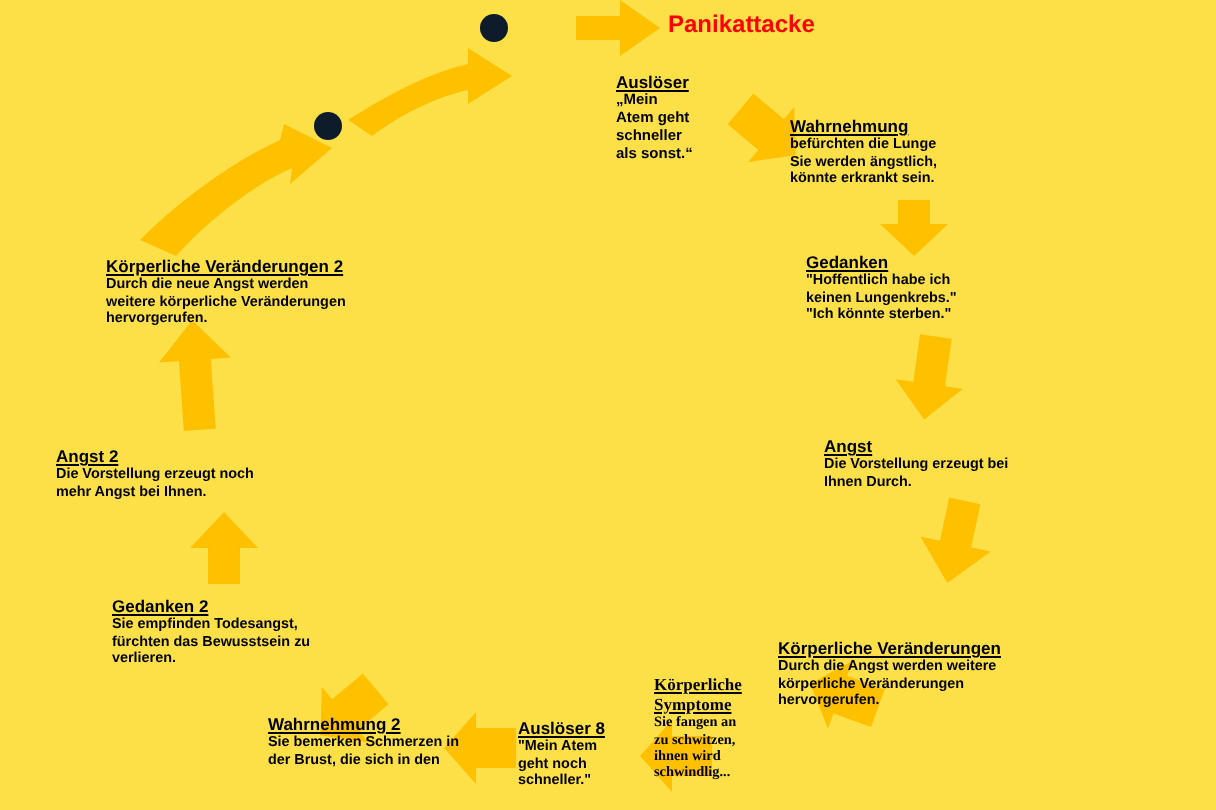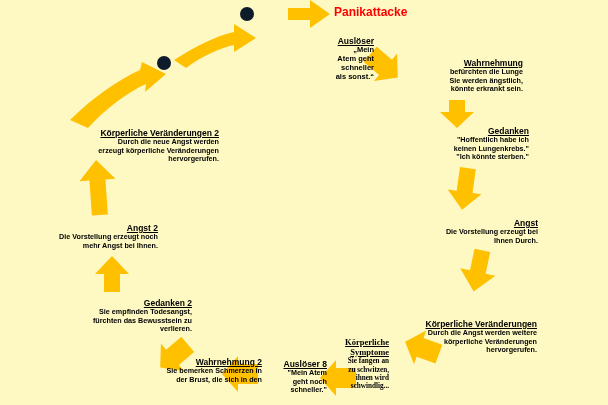--- a/index.html
+++ b/index.html
@@ -7,26 +7,26 @@
     padding: 0;
     background: #ffffff;
   }
   body {
     font-family: "Liberation Sans", sans-serif;
   }
   #canvas {
     position: relative;
     width: 608px;
     height: 405px;
-    background: #fef9c3;
+    background: #fde047;
     overflow: hidden;
   }
   .node {
     position: absolute;
-    text-align: right;
+    text-align: left;
     color: #000000;
     font-family: "Liberation Sans", sans-serif;
     line-height: 1.18;
   }
   .node .title {
     font-weight: bold;
     text-decoration: underline;
     display: block;
     white-space: nowrap;
   }
@@ -188,17 +188,17 @@
 
   <div class="node" style="left:28px; top:223px; width:130px; font-size:7.2px;">
     <span class="title" style="font-size:8.5px;">Angst 2</span>
     <span class="body">Die Vorstellung erzeugt noch</span>
     <span class="body">mehr Angst bei Ihnen.</span>
   </div>
 
   <div class="node" style="left:53px; top:128px; width:166px; font-size:7.2px;">
     <span class="title" style="font-size:8.5px;">Körperliche Veränderungen 2</span>
     <span class="body">Durch die neue Angst werden</span>
-    <span class="body">erzeugt körperliche Veränderungen</span>
+    <span class="body">weitere körperliche Veränderungen</span>
     <span class="body">hervorgerufen.</span>
   </div>
 
 </div>
 
 </body></html>

